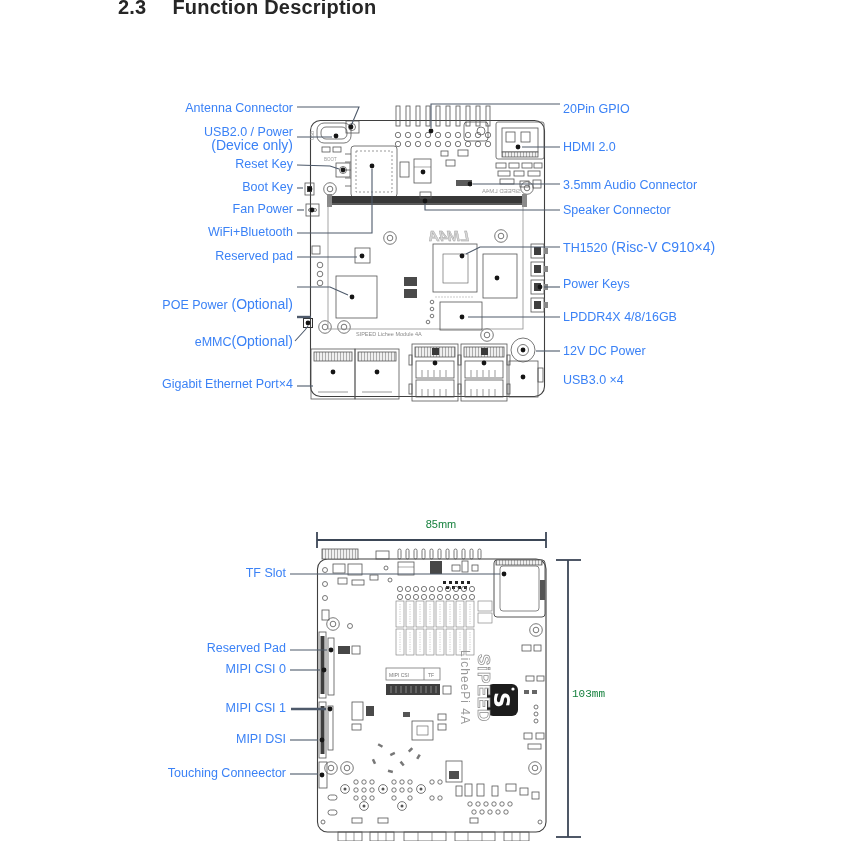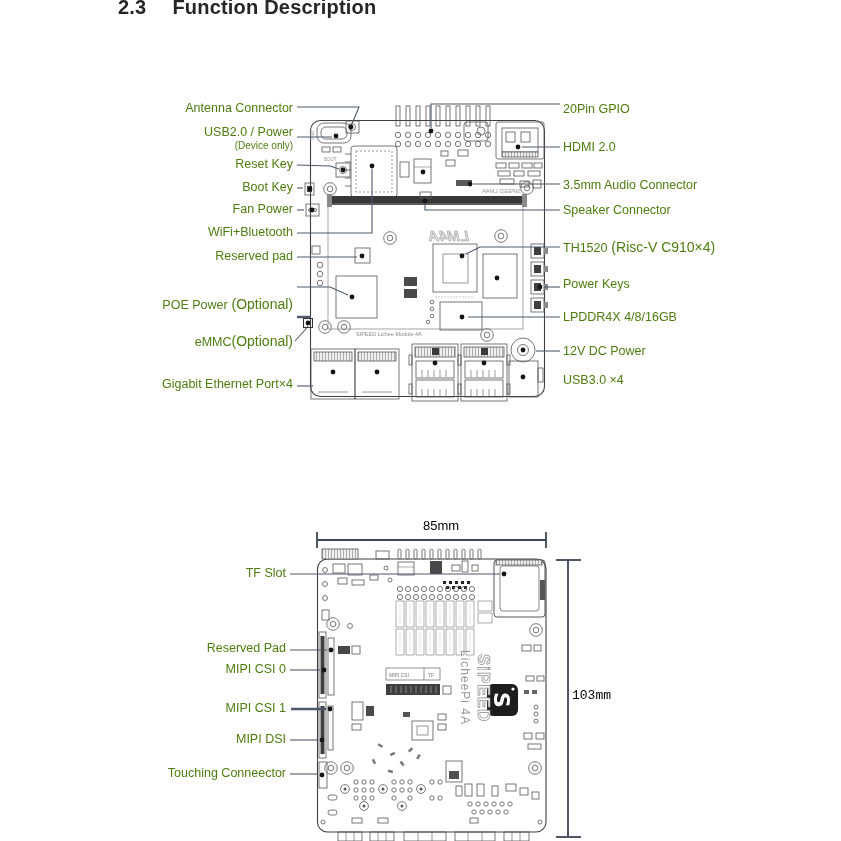--- a/index.html
+++ b/index.html
@@ -2,26 +2,26 @@
 <html><head>
 <meta charset="utf-8">
 <style>
   html,body{margin:0;padding:0;background:#fff;}
   .page{position:relative;width:841px;height:841px;background:#fff;overflow:hidden;
         font-family:"Liberation Sans",sans-serif;}
   svg.art{position:absolute;left:0;top:0;z-index:0;}
   .title{position:absolute;left:118px;top:-4px;z-index:2;font-size:20px;font-weight:600;
          color:#262626;letter-spacing:.2px;white-space:nowrap;}
   .title .num{margin-right:26px;}
-  .lbl{position:absolute;z-index:2;color:#4d7c0f;font-size:12.5px;font-weight:500;
+  .lbl{position:absolute;z-index:2;color:#3b82f6;font-size:12.5px;font-weight:500;
        line-height:16px;white-space:nowrap;}
   .lbl.left{text-align:right;}
-  .lbl .sub{font-size:10px;line-height:11px;font-weight:500;}
+  .lbl .sub{font-size:14px;line-height:11px;font-weight:500;}
   .note-inline{font-size:14px;}
-  .dim{position:absolute;z-index:2;color:#000000;font-size:13px;font-weight:500;}
+  .dim{position:absolute;z-index:2;color:#15803d;font-size:11px;font-weight:500;}
   .dim.w{left:417px;top:518px;width:48px;text-align:center;}
   .dim.h{left:572px;top:688px;font-family:Liberation Mono, monospace;}
 </style>
 </head>
 <body>
 
 <div class="page">
 
 <svg class="art" width="841" height="841" viewBox="0 0 841 841">
   <defs>

